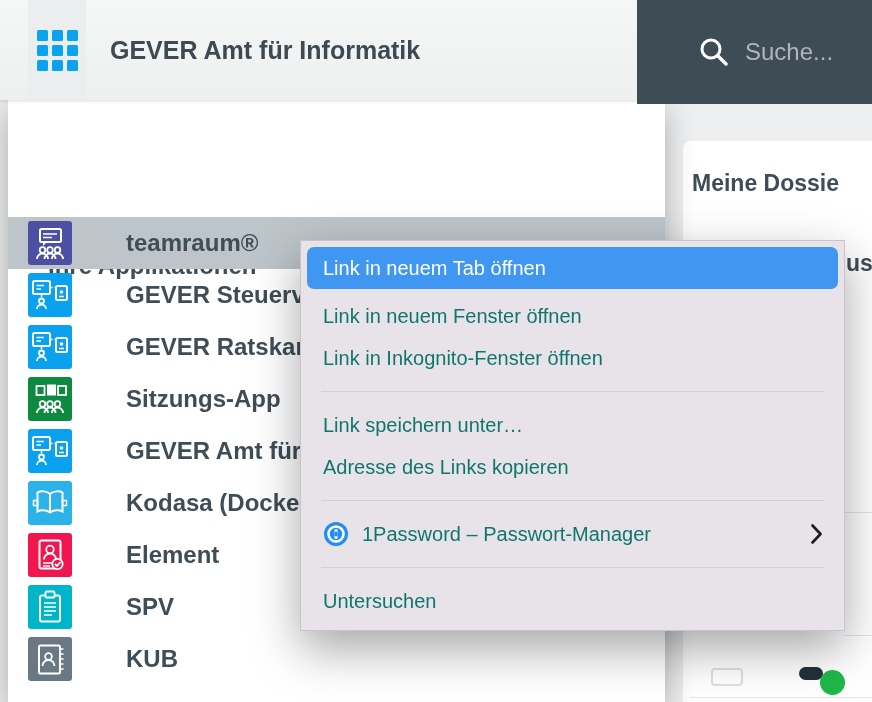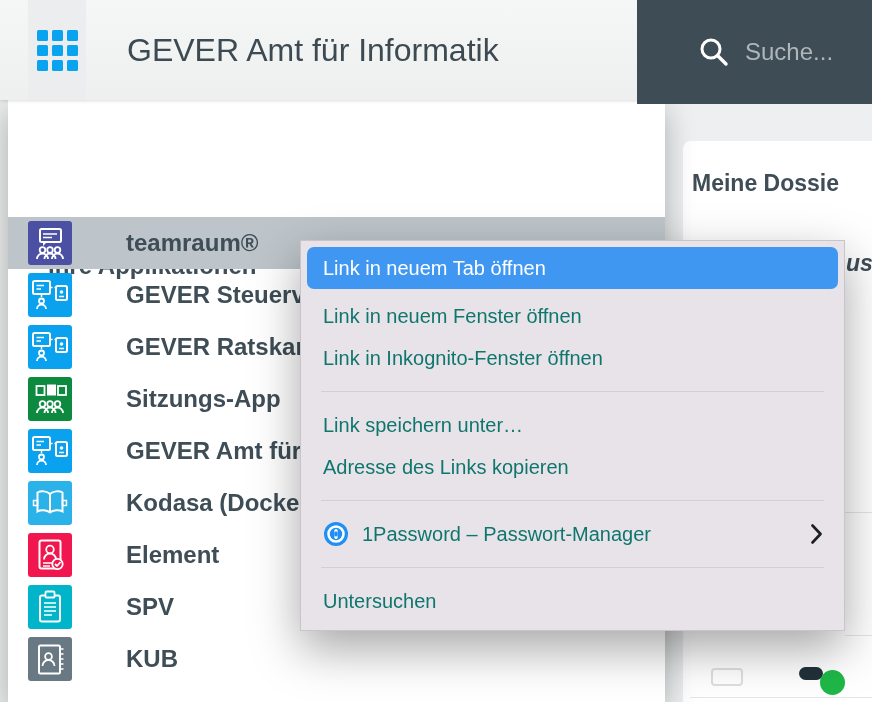--- a/index.html
+++ b/index.html
@@ -3,21 +3,21 @@
 <meta charset="utf-8">
 <style>
   html,body{margin:0;padding:0;background:#dfe2e4;}
   *{box-sizing:border-box;font-family:"Liberation Sans",sans-serif;}
   #screen{position:relative;width:872px;height:702px;overflow:hidden;background:#eceeee;}
 
   
   .page-bg{position:absolute;left:665px;top:104px;width:207px;height:598px;background:#edeff0;}
   .page-card{position:absolute;left:683px;top:141px;width:189px;height:561px;background:#fff;border-radius:8px 0 0 0;}
   .page-heading{position:absolute;left:692px;top:170px;width:200px;font-size:23px;font-weight:700;color:#3e4d56;white-space:nowrap;}
-  .page-frag-text{position:absolute;left:846px;top:250px;font-size:23px;font-weight:600;color:#3e4d56;font-style:italic;}
+  .page-frag-text{position:absolute;left:846px;top:250px;font-size:23px;font-weight:600;color:#3e4d56;}
   .frag-line{position:absolute;background:#e3e6e7;height:1px;}
   .frag-checkbox{position:absolute;left:711px;top:668px;width:32px;height:18px;border:2px solid #dde0e2;border-radius:4px;background:#fff;}
   .frag-pill{position:absolute;left:799px;top:667px;width:24px;height:13px;border-radius:7px;background:#22313a;}
   .frag-green{position:absolute;left:820px;top:670px;width:25px;height:25px;border-radius:50%;background:#1fb848;}
 
   
   .apps-panel{position:absolute;left:8px;top:100px;width:657px;height:602px;background:#fff;box-shadow:0 10px 28px rgba(0,0,0,.28);}
   .apps-heading{position:absolute;left:40px;top:152px;font-size:24px;font-weight:700;color:#3e4d56;}
   .apps-list{position:absolute;left:8px;top:217px;width:657px;}
   .app-row{height:52px;display:flex;align-items:center;padding-left:20px;cursor:pointer;}
@@ -25,21 +25,21 @@
   .app-icon{width:44px;height:44px;border-radius:3px;flex:0 0 44px;display:flex;align-items:center;justify-content:center;}
   .app-label{margin-left:54px;font-size:24px;font-weight:600;color:#3e4d56;white-space:nowrap;}
   .bg-teamraum{background:#4b50a2;} .bg-gever{background:#0aa2ee;} .bg-sitzungs{background:#0d8a40;}
   .bg-docker{background:#2ab2e9;} .bg-kodasa{background:#f2164e;} .bg-spv{background:#00b5c9;} .bg-kub{background:#687983;}
 
   
   .header-light{position:absolute;left:0;top:0;width:637px;height:100px;background:linear-gradient(#f5f6f6,#eef0f0);box-shadow:0 1px 3px rgba(0,0,0,.15);}
   .grid-btn{position:absolute;left:28px;top:0;width:58px;height:100px;background:#ebedee;display:flex;align-items:center;justify-content:center;cursor:pointer;}
   .grid-icon{display:grid;grid-template-columns:repeat(3,11px);grid-template-rows:repeat(3,11px);gap:4px;}
   .grid-icon span{background:#0aa3f0;border-radius:1.5px;}
-  .header-title{position:absolute;left:127px;top:0;height:100px;display:flex;align-items:center;font-size:32px;font-weight:400;color:#3d4a52;white-space:nowrap;}
+  .header-title{position:absolute;left:110px;top:0;height:100px;display:flex;align-items:center;font-size:25px;font-weight:700;color:#3d4a52;white-space:nowrap;}
   .header-dark{position:absolute;left:637px;top:0;width:235px;height:104px;background:#3d4c55;display:flex;align-items:center;}
   .search-icon{margin-left:60px;flex:0 0 auto;}
   .search-input{margin-left:12px;width:130px;border:none;outline:none;background:transparent;font-size:24px;color:#fde047;}
   .search-input::placeholder{color:#aeb6bb;}
 
   
   .ctx-menu{position:absolute;left:300px;top:240px;width:545px;background:#e8e3e9;border:1px solid #cac3cb;border-radius:0;
             box-shadow:0 18px 45px rgba(0,0,0,.35);padding-bottom:8px;z-index:50;}
   .ctx-item{height:42px;display:flex;align-items:center;padding-left:22px;font-size:20px;color:#0f766e;cursor:default;white-space:nowrap;}
   .ctx-item.hl{margin:6px 6px 6px 6px;height:42px;border-radius:7px;background:#4097f2;color:#fff;padding-left:16px;}

